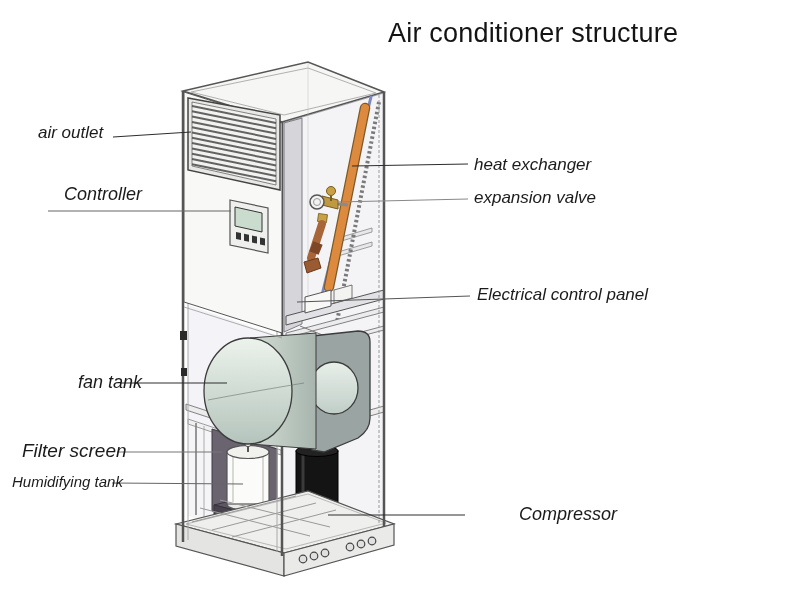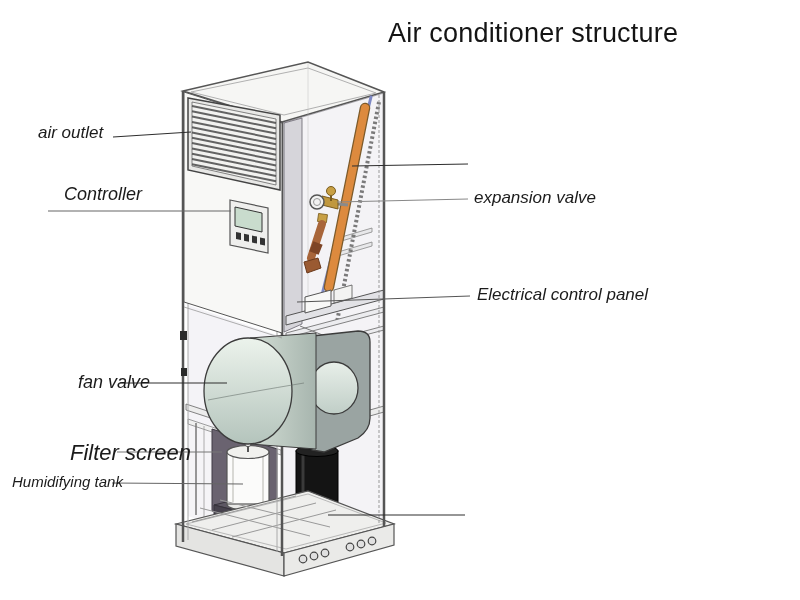--- a/index.html
+++ b/index.html
@@ -3,21 +3,21 @@
 <meta charset="utf-8">
 <style>
   html,body{margin:0;padding:0;background:#ffffff;}
   #stage{position:relative;width:800px;height:600px;background:#ffffff;overflow:hidden;
          font-family:"Liberation Sans",sans-serif;}
   #drawing{position:absolute;left:0;top:0;}
   .lbl{position:absolute;color:#1b1b1b;white-space:nowrap;line-height:1.1;font-style:italic;}
   .title{position:absolute;left:388px;top:18px;font-size:27px;color:#141414;letter-spacing:.2px;}
   .f17{font-size:17px;}
   .f18{font-size:18px;margin-left:48px;}
-  .f19{font-size:22px;margin-left:48px;}
+  .f19{font-size:19px;}
   .f15{font-size:15px;text-align:center;}
 </style>
 </head>
 <body>
 
 <div id="stage">
 
   <svg id="drawing" width="800" height="600" viewBox="0 0 800 600">
     <defs>
       <linearGradient id="fanGrad" x1="0" y1="0" x2="0" y2="1">
@@ -190,18 +190,20 @@
       <line x1="117" y1="452" x2="222" y2="452" stroke="#777"></line>
       <line x1="112" y1="483" x2="243" y2="484" stroke="#666"></line>
       <line x1="328" y1="515" x2="465" y2="515"></line>
     </g>
   </svg>
 
   <div class="title">Air conditioner structure</div>
 
   <div class="lbl f17" style="left:38px;top:124px">air outlet</div>
   <div class="lbl f18" style="left:16px;top:185px">Controller</div>
+  <div class="lbl f17" style="left:474px;top:156px">heat exchanger</div>
   <div class="lbl f17" style="left:477px;top:286px">Electrical control panel</div>
   <div class="lbl f17" style="left:474px;top:189px">expansion valve</div>
-  <div class="lbl f18" style="left:30px;top:373px">fan valve</div>
+  <div class="lbl f18" style="left:30px;top:373px">fan tank</div>
   <div class="lbl f19" style="left:22px;top:441px">Filter screen</div>
   <div class="lbl f15" style="left:12px;top:474px">Humidifying tank</div>
+  <div class="lbl f18" style="left:471px;top:505px">Compressor</div>
 </div>
 
 </body></html>

